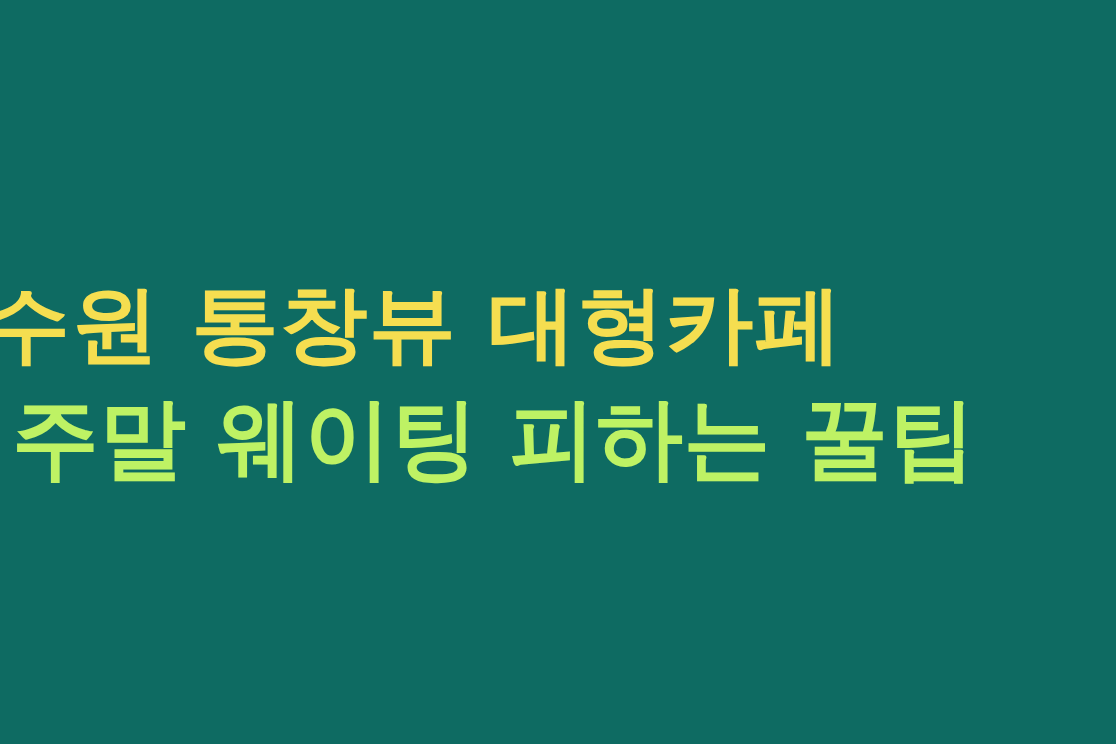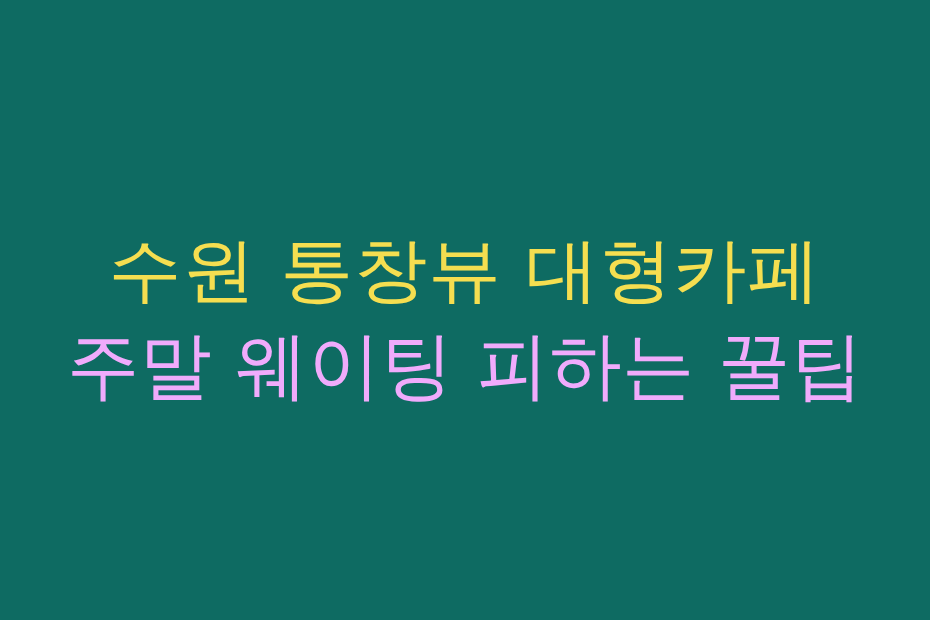--- a/index.html
+++ b/index.html
@@ -36,24 +36,23 @@
     display: flex;
     flex-direction: column;
     align-items: center;
     justify-content: center;
     gap: 0;
   }
 
   .headline-line {
     display: block;
     width: 100%;
-    text-align: center;
     color: #f5de50;
     font-family: "DejaVu Sans", "Liberation Sans", sans-serif;
-    font-weight: 400;
+    font-weight: 700;
     -webkit-font-smoothing: antialiased;
     white-space: nowrap;
     letter-spacing: 0.005em;
     text-rendering: geometricPrecision;
   }
 
   #headline-line-1 {
     font-size: 70px;
     line-height: 96px;
     letter-spacing: 0.012em;
@@ -67,17 +66,17 @@
 </style>
 </head>
 <body style="background: rgb(14, 107, 98);">
 
 <div id="thumbnail-card" style="background: rgb(14, 107, 98);">
 
   <div id="headline-block">
 
     <div class="headline-line" id="headline-line-1" style="color: rgb(245, 222, 80);"><span style="display: inline-block; white-space: nowrap; transform: scaleX(1.0422); transform-origin: center center;">수원 통창뷰 대형카페</span></div>
 
-    <div class="headline-line" id="headline-line-2" style="color: #f0abfc;"><span style="display: inline-block; white-space: nowrap; transform: scaleX(0.9756); transform-origin: center center;">주말 웨이팅 피하는 꿀팁</span></div>
+    <div class="headline-line" id="headline-line-2" style="color: #bef264;"><span style="display: inline-block; white-space: nowrap; transform: scaleX(0.9756); transform-origin: center center;">주말 웨이팅 피하는 꿀팁</span></div>
 
   </div>
 
 </div>
 
 </body></html>

